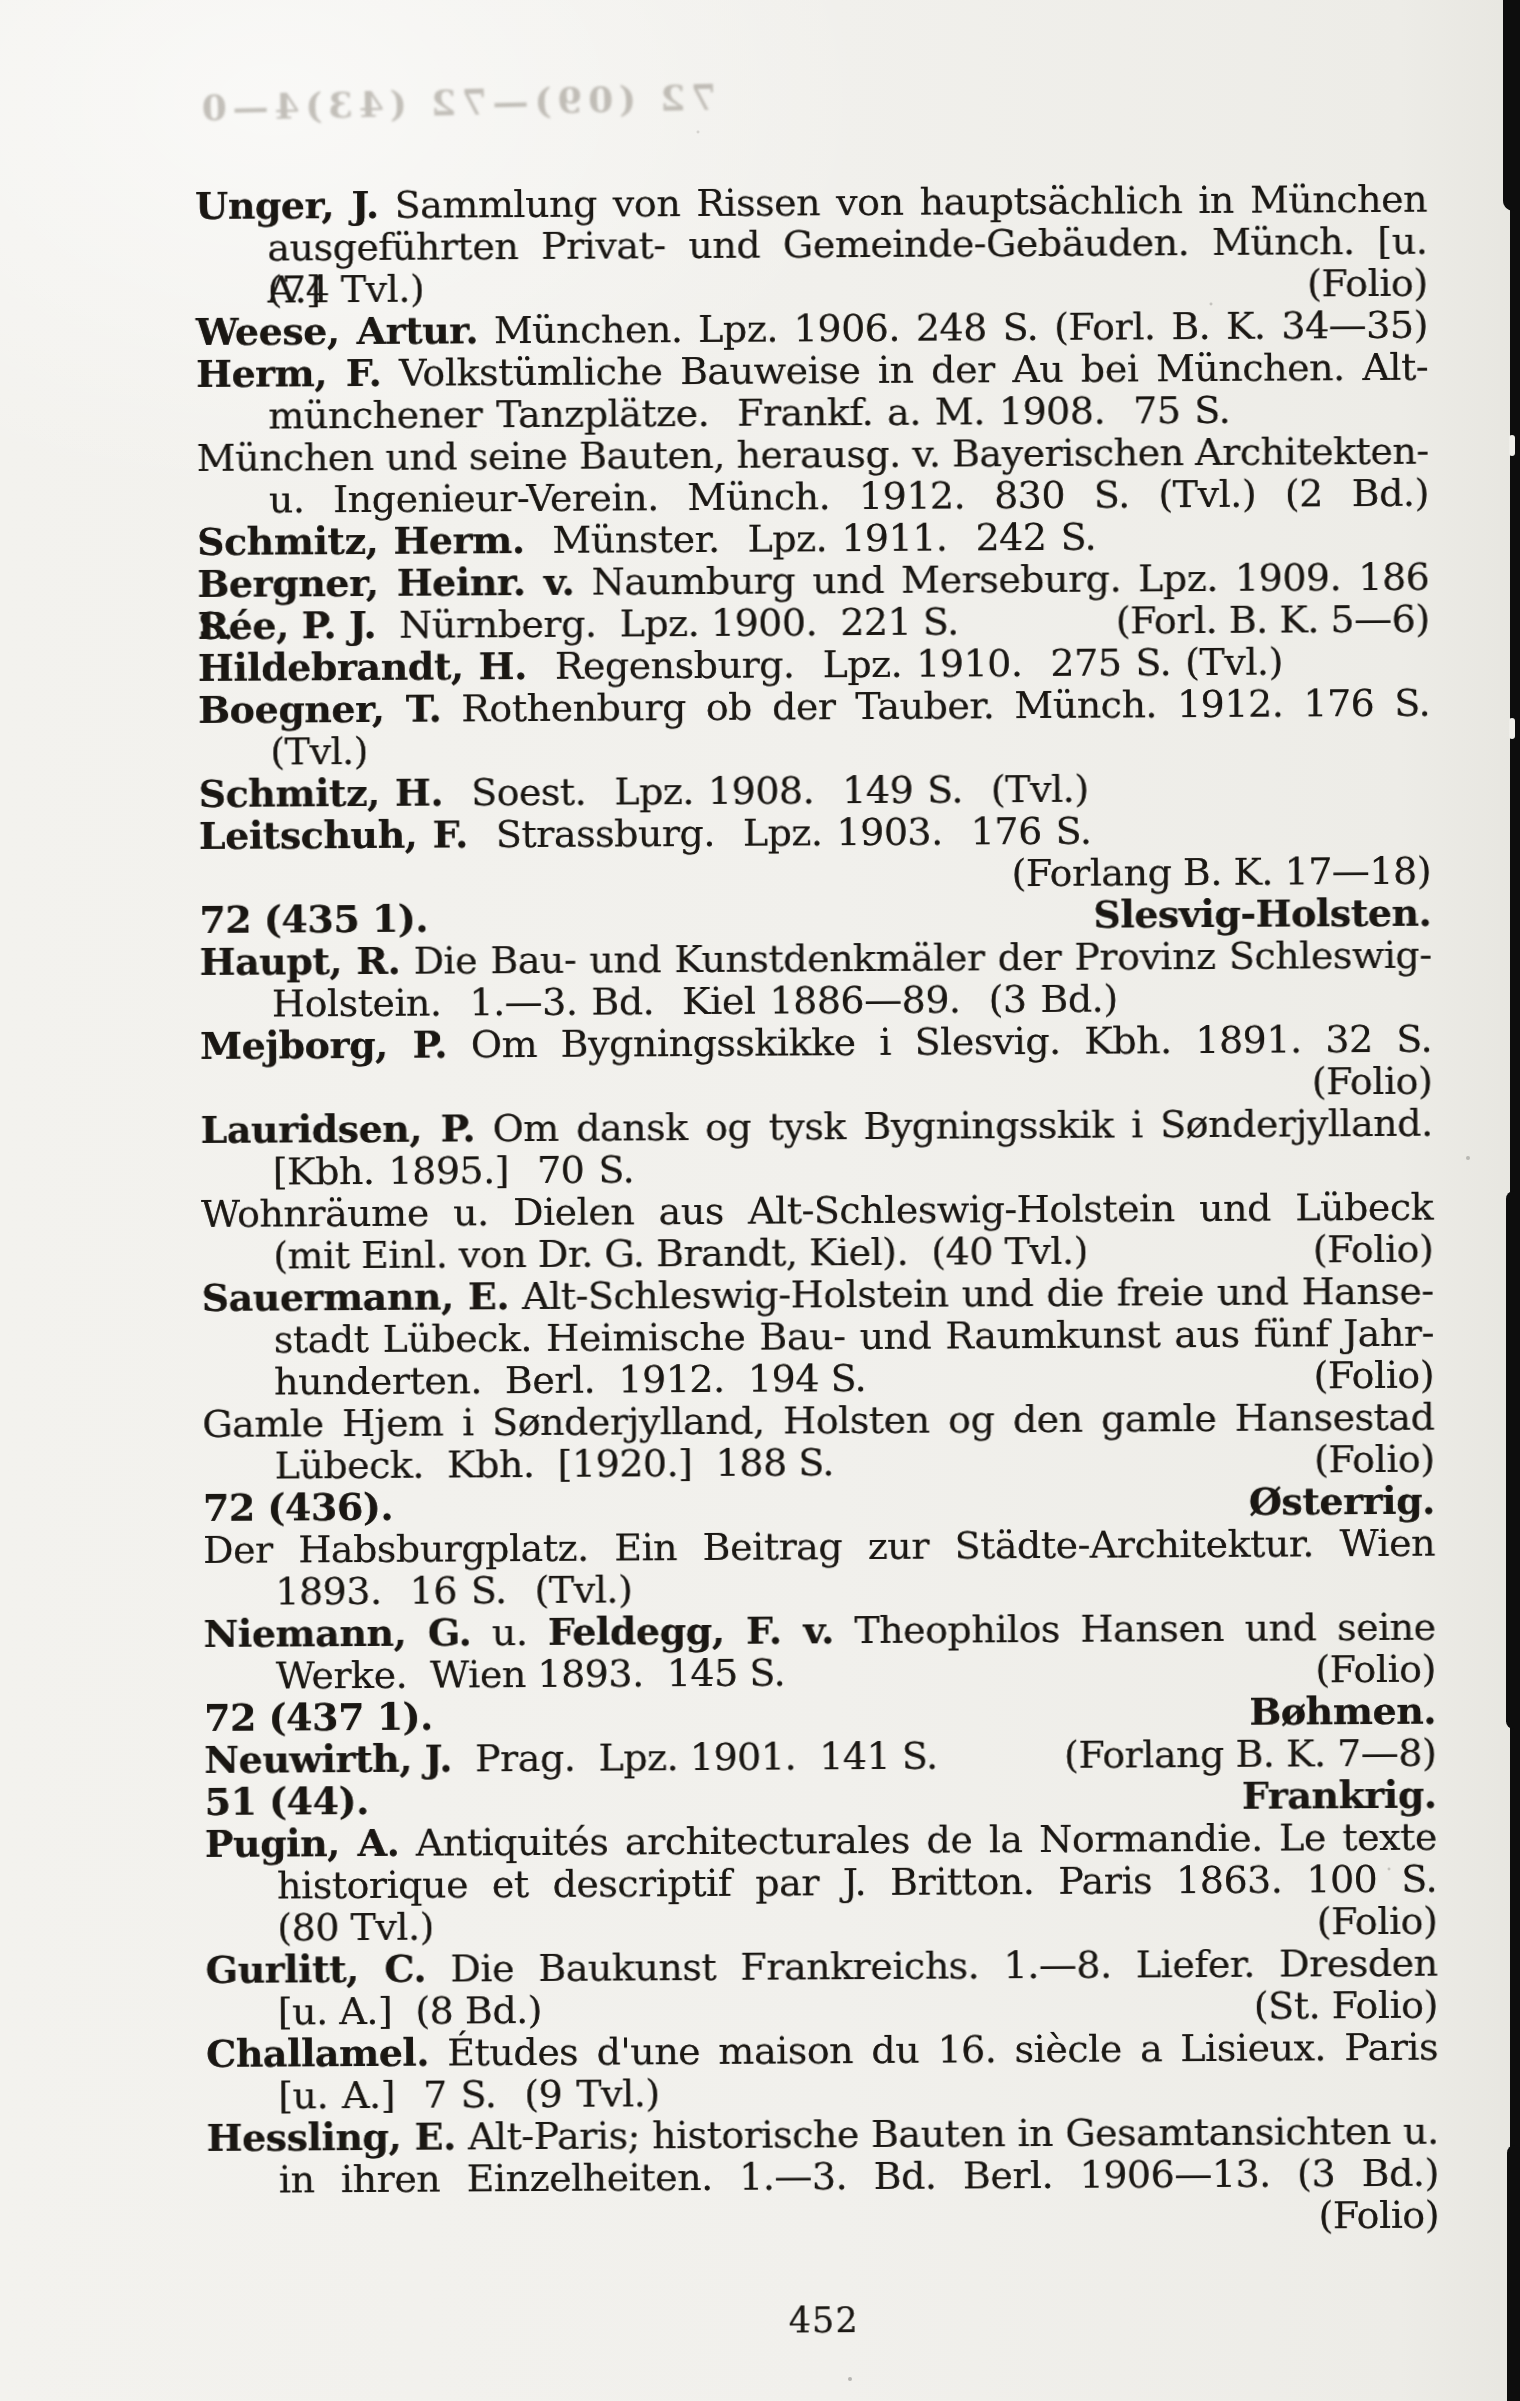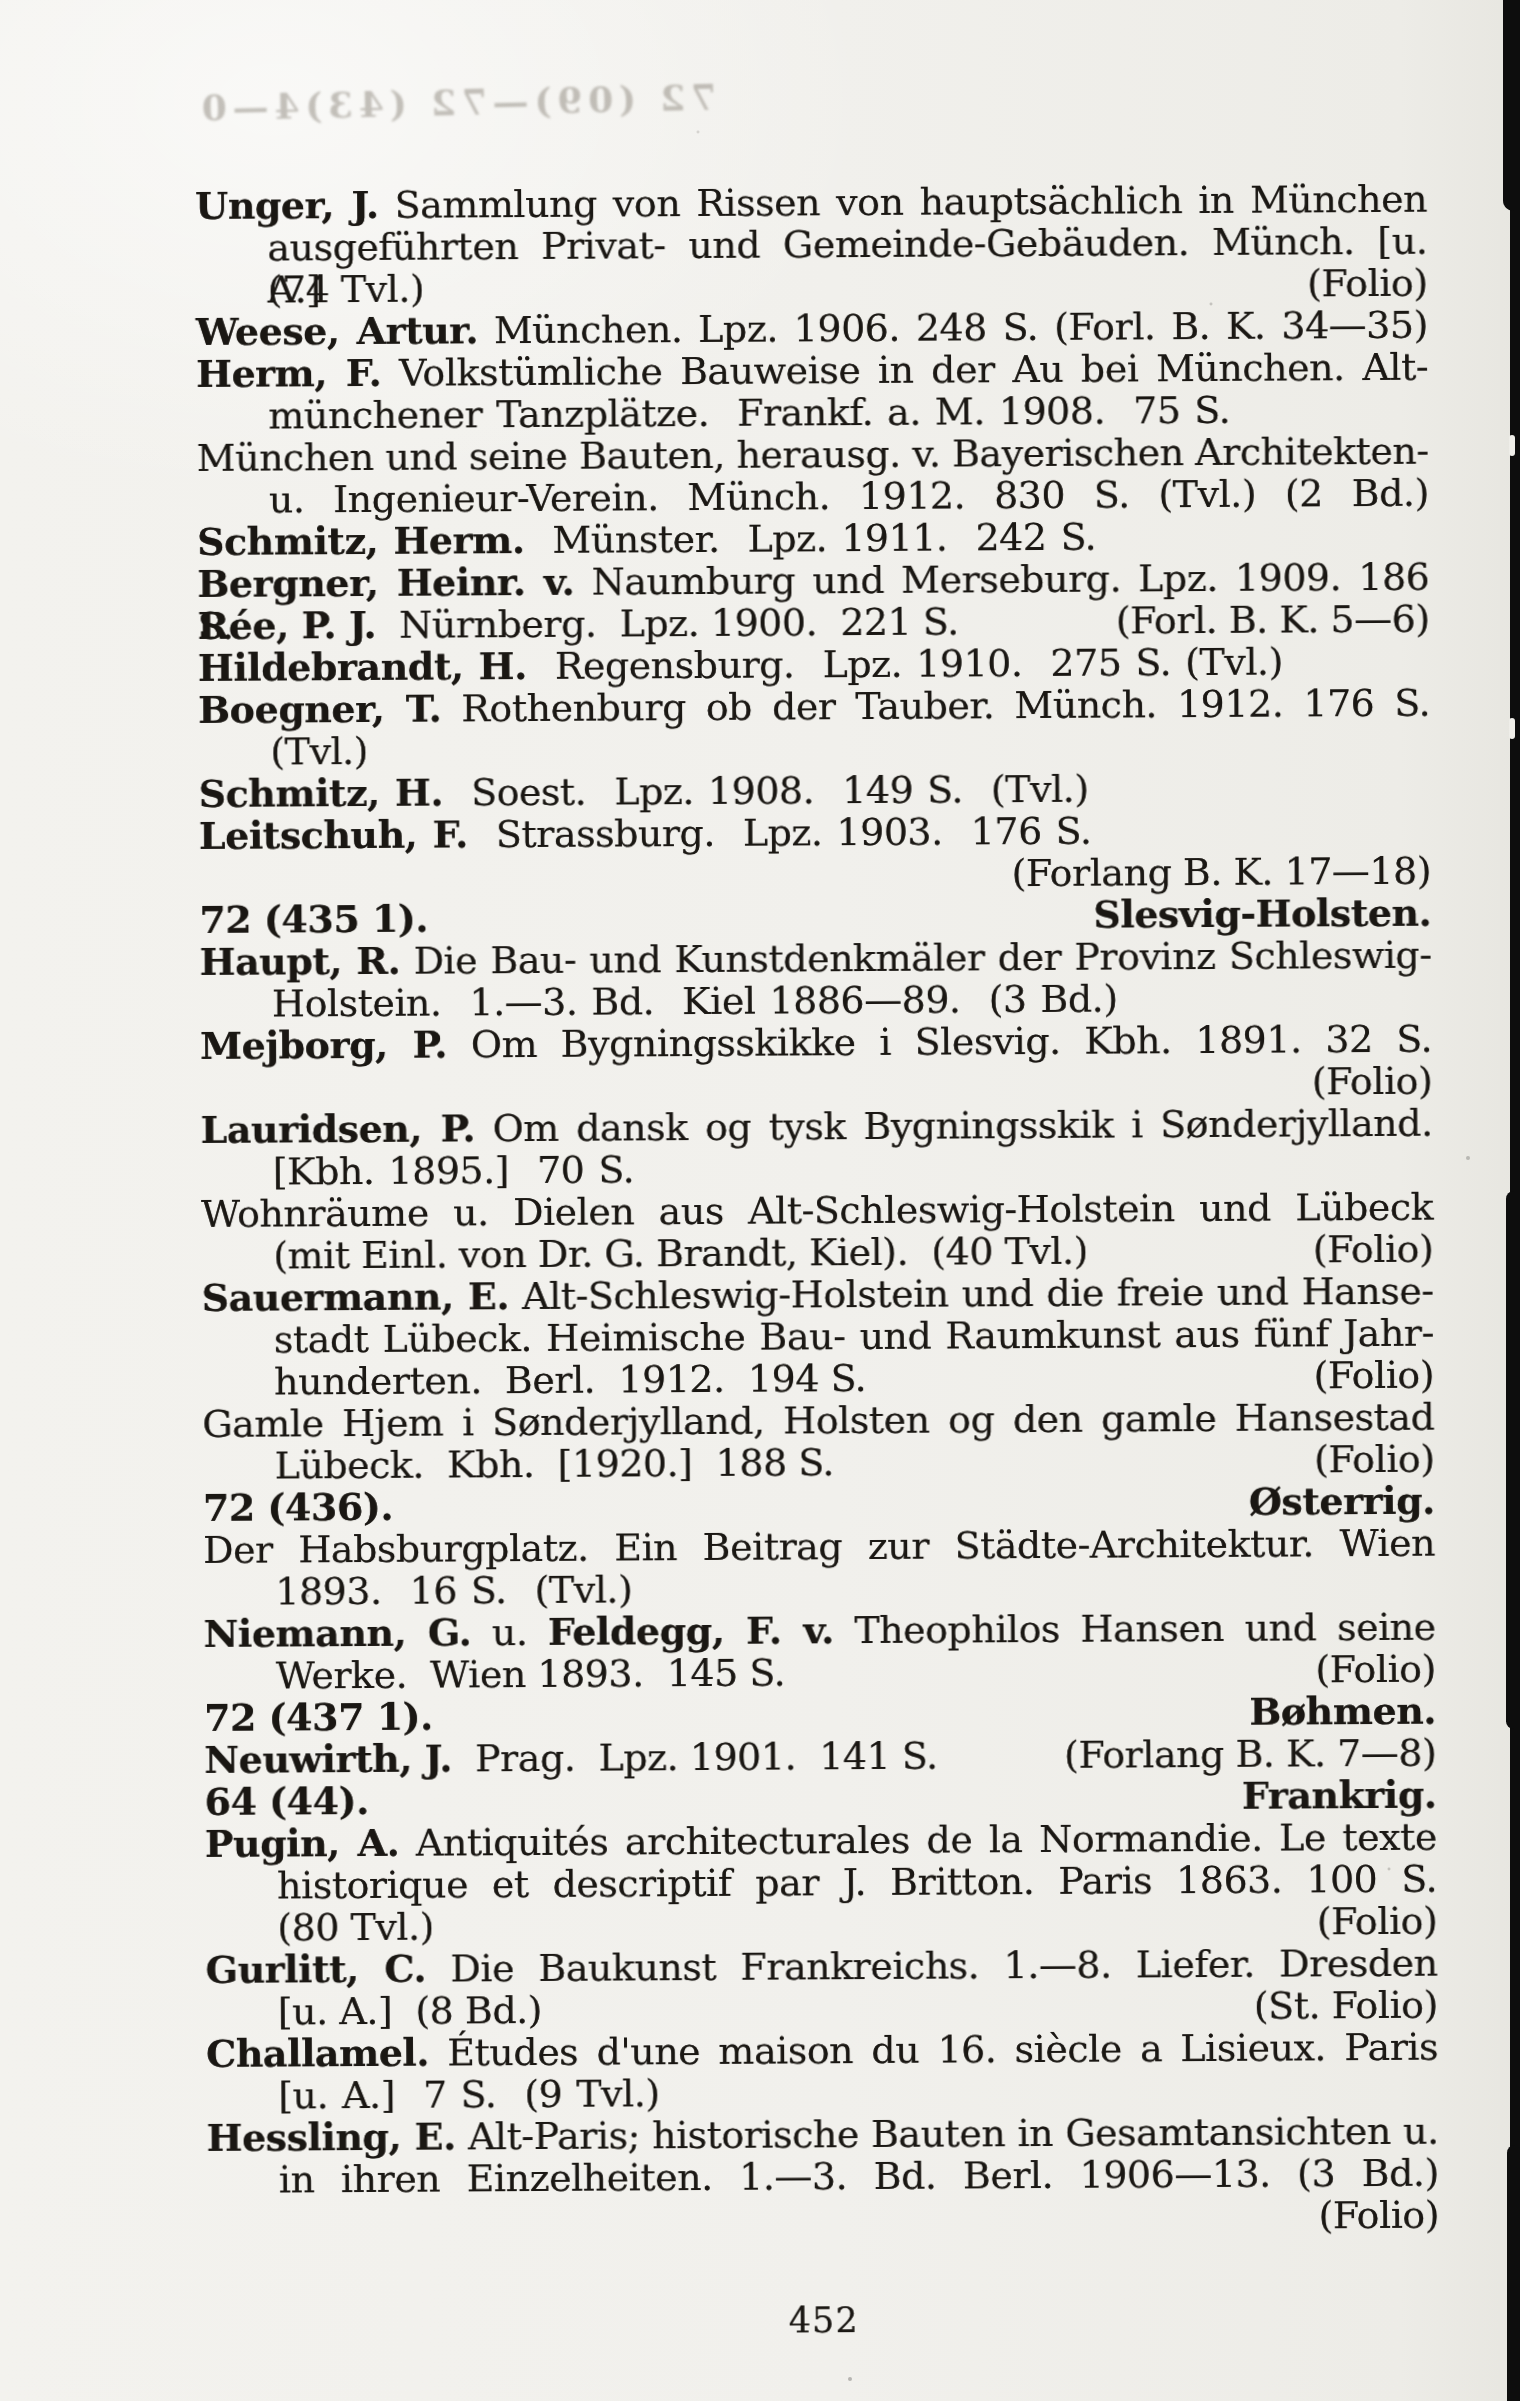--- a/index.html
+++ b/index.html
@@ -132,21 +132,21 @@
         </div>
         <div class="line split">
           <span class="lpart"><span class="b">72 (437 1).</span></span>
           <span class="rpart"><span class="b">Bøhmen.</span></span>
         </div>
         <div class="line split">
           <span class="lpart"><span class="b">Neuwirth, J.</span><span>  Prag.  Lpz. 1901.  141 S.</span></span>
           <span class="rpart"><span>(Forlang B. K. 7—8)</span></span>
         </div>
         <div class="line split">
-          <span class="lpart"><span class="b">64 (44).</span></span>
+          <span class="lpart"><span class="b">51 (44).</span></span>
           <span class="rpart"><span class="b">Frankrig.</span></span>
         </div>
         <div class="line full"><span class="b">Pugin, A.</span><span> Antiquités architecturales de la Normandie. Le texte</span></div>
         <div class="line full indent"><span>historique et descriptif par J. Britton. Paris 1863. 100 S.</span></div>
         <div class="line split indent">
           <span class="lpart"><span>(80 Tvl.)</span></span>
           <span class="rpart"><span>(Folio)</span></span>
         </div>
         <div class="line full"><span class="b">Gurlitt, C.</span><span> Die Baukunst Frankreichs. 1.—8. Liefer. Dresden</span></div>
         <div class="line split indent">

